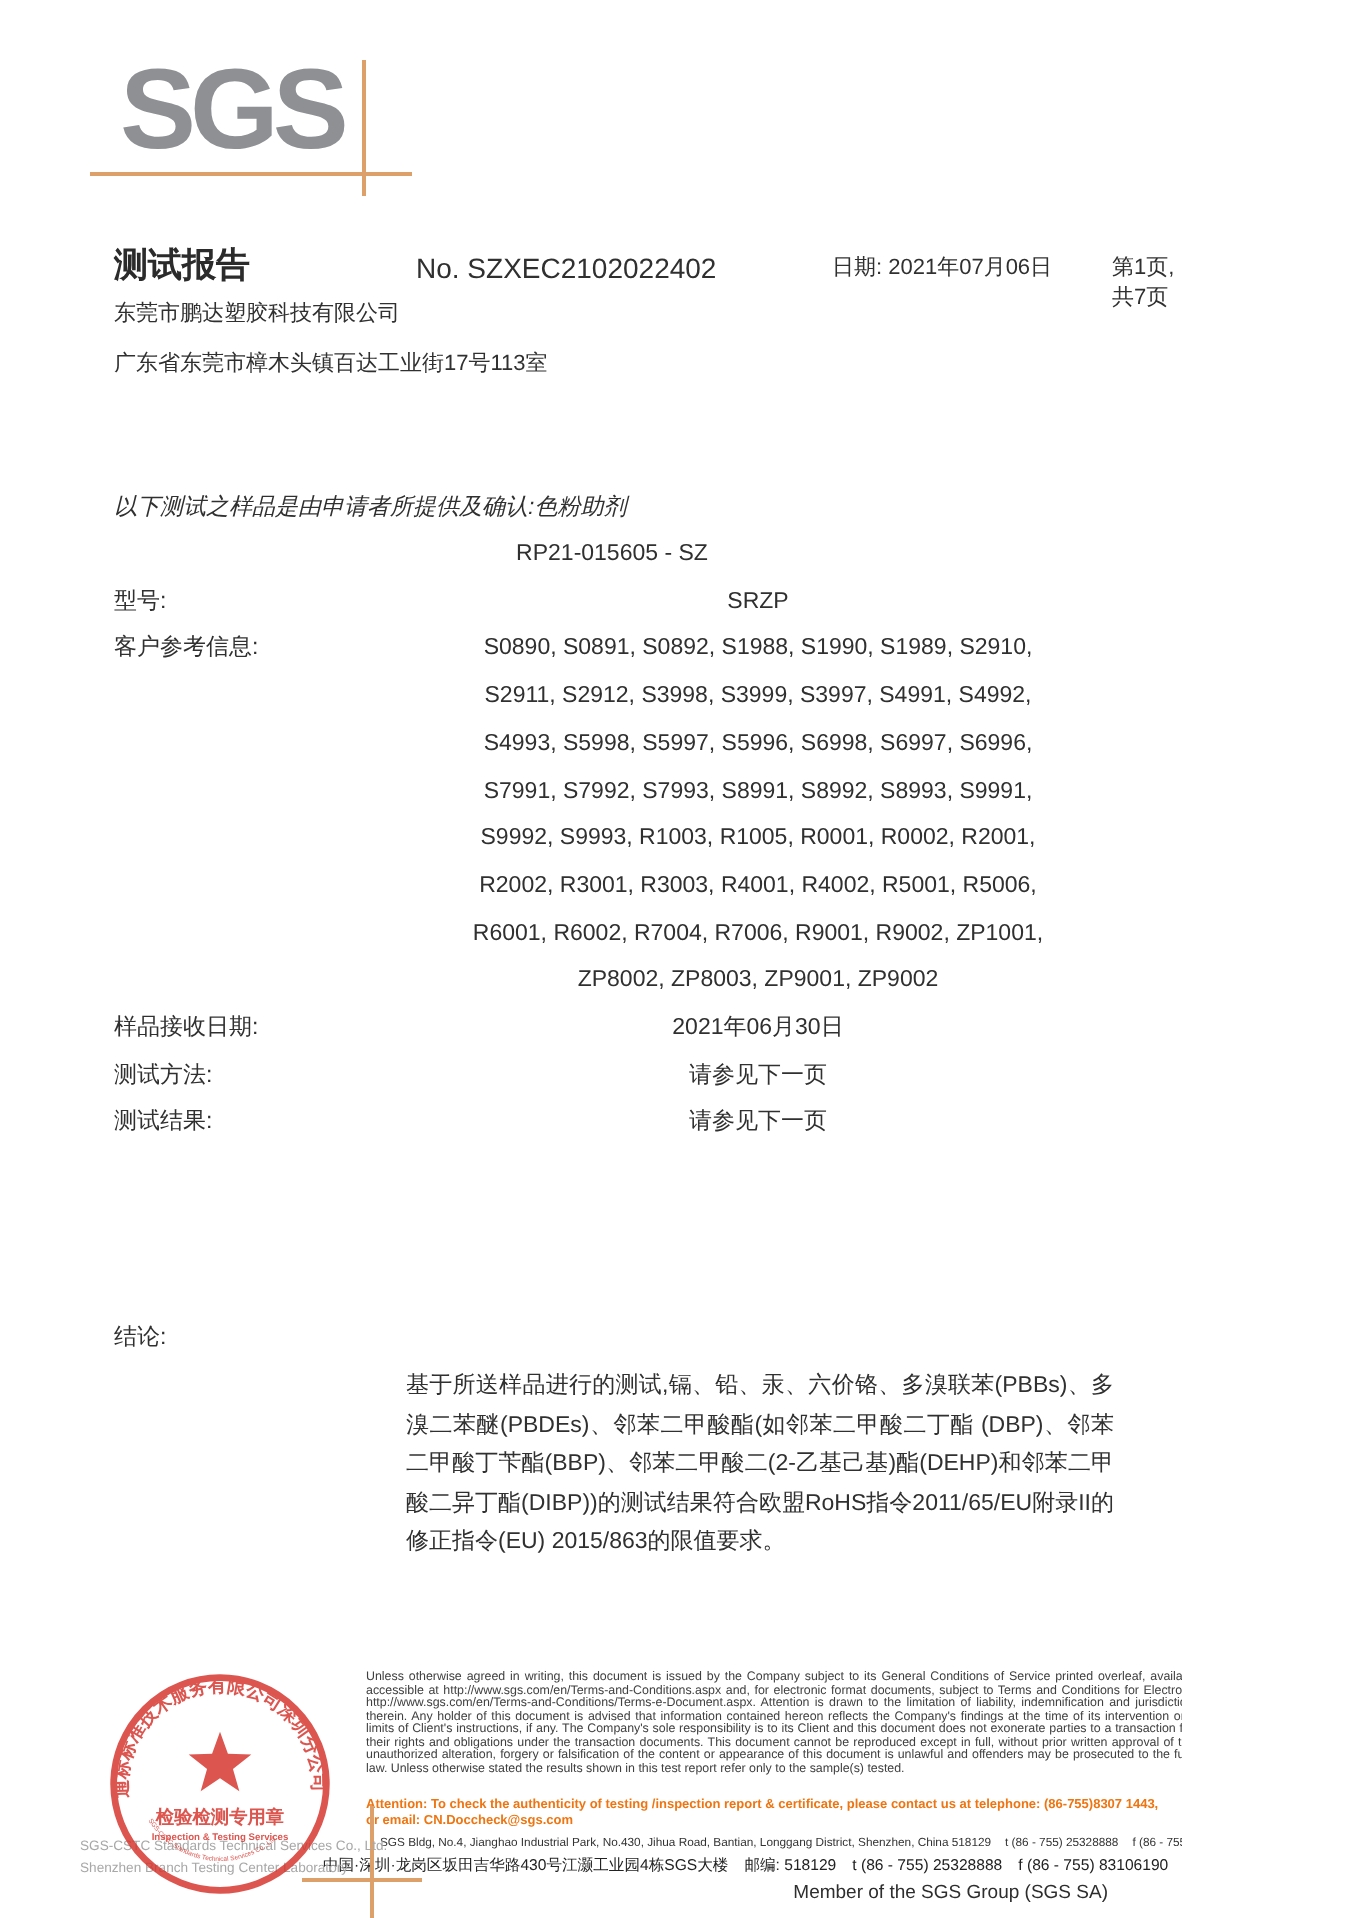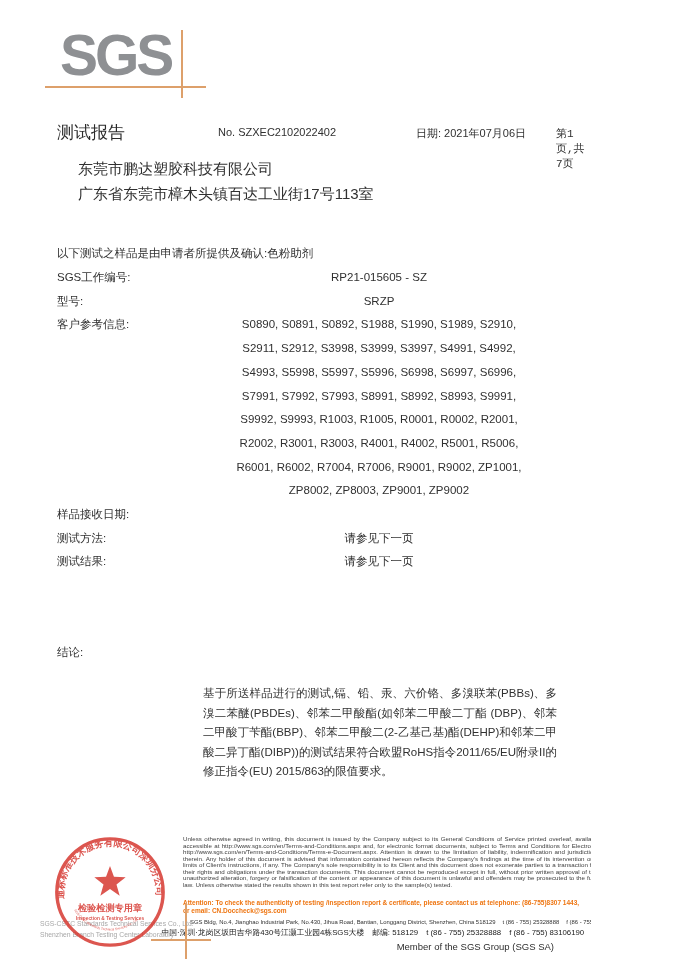--- a/index.html
+++ b/index.html
@@ -6,35 +6,35 @@
   body { margin: 0; background: #ffffff; font-family: "Liberation Sans", sans-serif; color: #303030; }
   .page { position: relative; width: 591px; height: 959px; background: #fff; overflow: hidden; }
 
   
   .logo-sgs { position: absolute; left: 60px; top: 24px; font-size: 57px; font-weight: bold;
               color: #8e9093; letter-spacing: -3px; line-height: 62px; }
   .crop-h-logo { position: absolute; left: 45px; top: 86px; width: 161px; height: 2px; background: #dda06b; }
   .crop-v-logo { position: absolute; left: 181px; top: 30px; width: 2px; height: 68px; background: #dda06b; }
 
   
-  .title      { position: absolute; left: 57px;  top: 121px; font-size: 17px; font-weight: normal; color:#2b2b2b; }
-  .report-no  { position: absolute; left: 218px; top: 126px; font-size: 11px; }
+  .title      { position: absolute; left: 57px;  top: 121px; font-size: 17px; font-weight: bold; color:#2b2b2b; }
+  .report-no  { position: absolute; left: 208px; top: 126px; font-size: 14px; }
   .hdr-date   { position: absolute; left: 416px; top: 126px; font-size: 11px; }
-  .hdr-pages  { position: absolute; left: 556px; top: 126px; font-size: 11px; font-family: Liberation Mono, monospace; }
+  .hdr-pages  { position: absolute; left: 556px; top: 126px; font-size: 11px; }
 
-  .applicant { position: absolute; left: 57px; top: 156px; font-size: 15px; line-height: 25px; margin-left: 21px; }
-  .statement { position: absolute; left: 57px; top: 246px; font-size: 11.5px; }
+  .applicant { position: absolute; left: 57px; top: 145px; font-size: 11px; line-height: 25px; }
+  .statement { position: absolute; left: 57px; top: 246px; font-size: 11.5px; font-style: italic; }
 
   .fields { position: absolute; left: 57px; top: 266px; right: 36px; font-size: 11.5px; }
   .frow   { display: flex; }
   .flabel { width: 146px; flex: none; line-height: 23.7px; }
   .fvalue { flex: 1; line-height: 23.7px; text-align: center; }
 
   .conclusion { position: absolute; left: 57px; top: 645px; right: 34px; display: flex; font-size: 11.5px; }
-  .clabel { width: 146px; flex: none; }
+  .clabel { width: 146px; flex: none; margin-top: 16px; }
   .ctext  { flex: 1; line-height: 19.5px; text-align: justify; margin-top: 39px; }
 
   
   .legal { position: absolute; left: 183px; top: 836px; width: 457px; font-size: 6.2px;
            line-height: 6.5px; text-align: justify; color: #404040; }
   .attention { position: absolute; left: 183px; top: 899px; width: 457px; font-size: 6.5px;
                line-height: 7.6px; font-weight: bold; color: #ee7511; }
   .addr { position: absolute; left: 190px; top: 917px; width: 450px; }
   .addr-en { display: flex; gap: 7px; font-size: 5.9px; line-height: 10px; color: #333; white-space: nowrap; }
   .addr-cn { display: flex; gap: 8px; font-size: 7.8px; line-height: 12px; color: #222; white-space: nowrap; justify-content: center; }
@@ -63,21 +63,20 @@
 
   <div class="applicant">
     <div>东莞市鹏达塑胶科技有限公司</div>
     <div>广东省东莞市樟木头镇百达工业街17号113室</div>
   </div>
 
   <div class="statement">以下测试之样品是由申请者所提供及确认:色粉助剂</div>
 
   <div class="fields">
       <div class="frow">
-        <div class="flabel">SGS工作编号:</div>
         <div class="fvalue">
           <div>RP21-015605 - SZ</div>
         </div>
       </div>
       <div class="frow">
         <div class="flabel">型号:</div>
         <div class="fvalue">
           <div>SRZP</div>
         </div>
       </div>
@@ -89,20 +88,23 @@
           <div>S4993, S5998, S5997, S5996, S6998, S6997, S6996,</div>
           <div>S7991, S7992, S7993, S8991, S8992, S8993, S9991,</div>
           <div>S9992, S9993, R1003, R1005, R0001, R0002, R2001,</div>
           <div>R2002, R3001, R3003, R4001, R4002, R5001, R5006,</div>
           <div>R6001, R6002, R7004, R7006, R9001, R9002, ZP1001,</div>
           <div>ZP8002, ZP8003, ZP9001, ZP9002</div>
         </div>
       </div>
       <div class="frow">
         <div class="flabel">样品接收日期:</div>
+        <div class="fvalue">
+          <div>2021年06月30日</div>
+        </div>
       </div>
       <div class="frow">
         <div class="flabel">测试方法:</div>
         <div class="fvalue">
           <div>请参见下一页</div>
         </div>
       </div>
       <div class="frow">
         <div class="flabel">测试结果:</div>
         <div class="fvalue">

